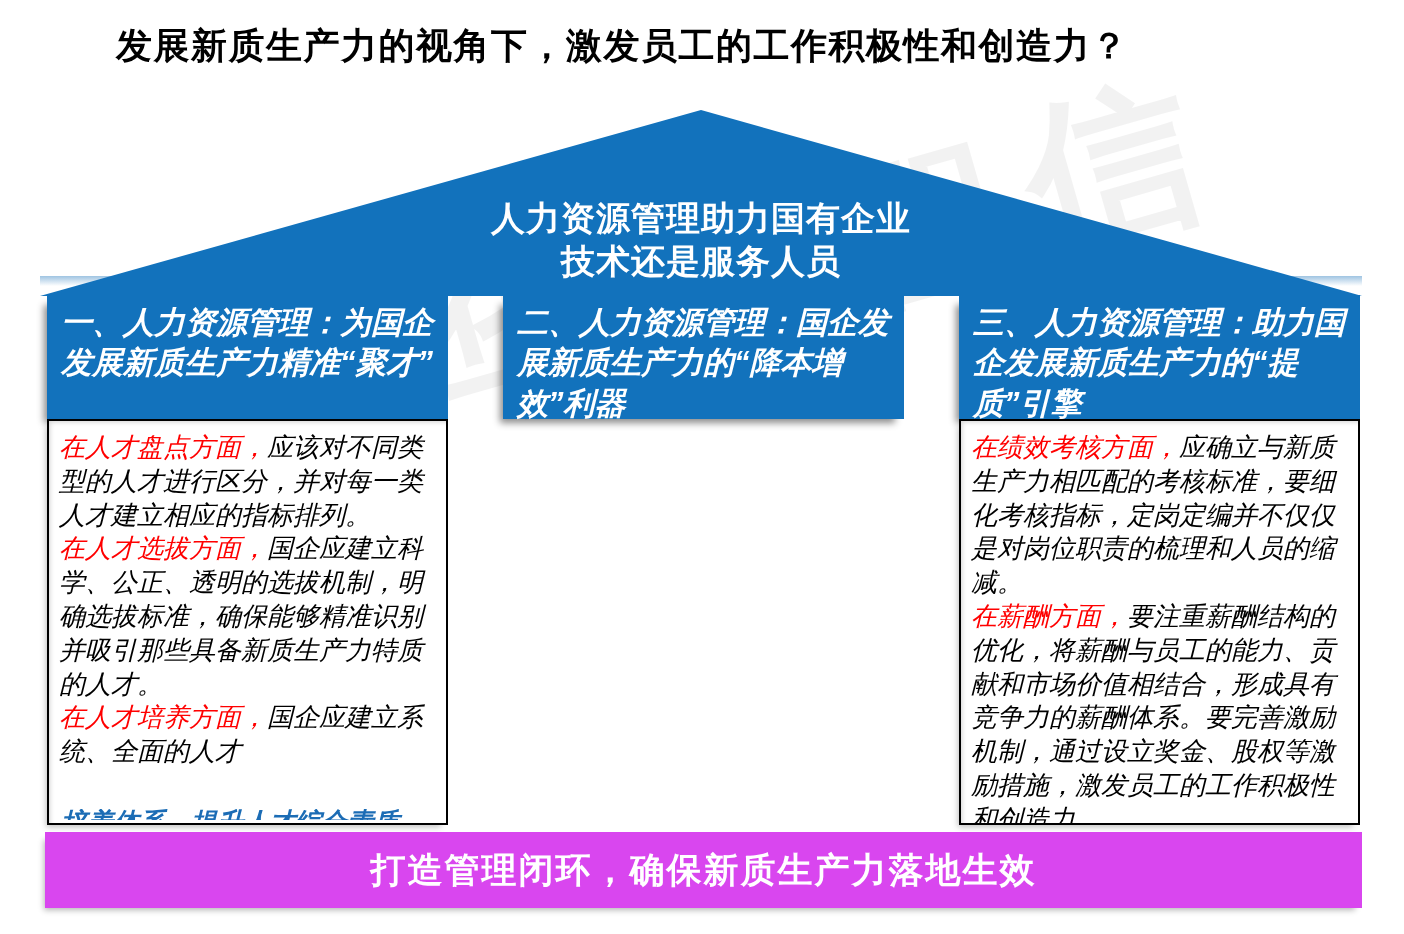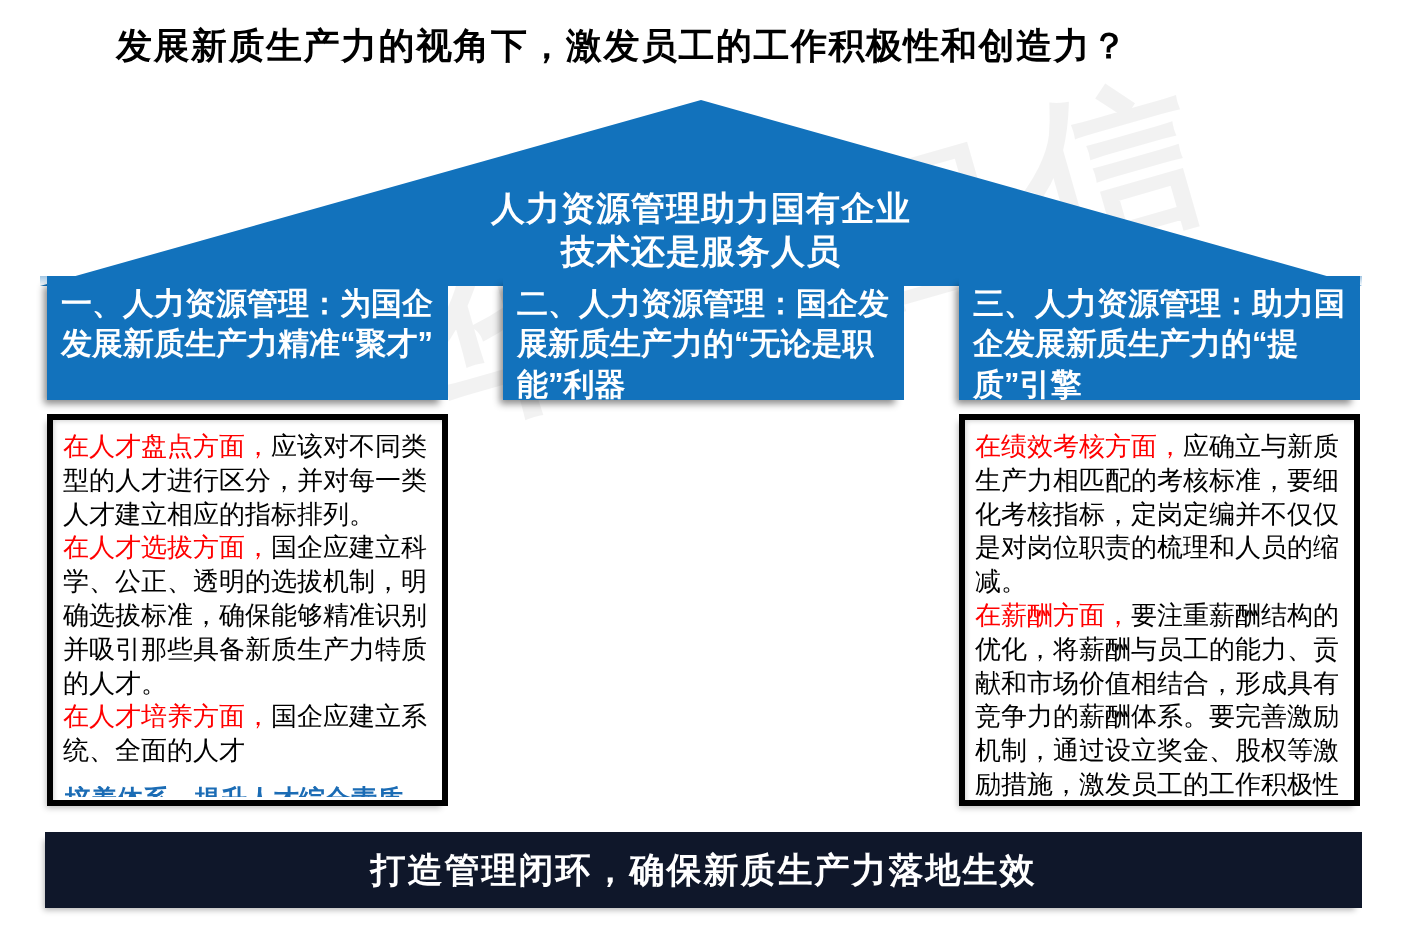--- a/index.html
+++ b/index.html
@@ -27,21 +27,21 @@
     position:absolute;
     left:116px;top:22px;
     font-size:36px;
     font-weight:bold;
     color:#000000;
     letter-spacing:1.5px;
     z-index:2;
   }
   .roof{
     position:absolute;
-    left:40px;top:100px;
+    left:40px;top:110px;
     width:1322px;height:186px;
     background:#1272bc;
     clip-path:polygon(50% 0%,100% 100%,0% 100%);
     z-index:1;
   }
   .roof-shadow{
     position:absolute;
     left:40px;top:276px;
     width:1322px;height:10px;
     background:linear-gradient(#9fc4e2,rgba(255,255,255,0));
@@ -53,47 +53,47 @@
     width:100%;
     text-align:center;
     color:#ffffff;
     font-weight:bold;
     font-size:34px;
     line-height:1.28;
     letter-spacing:1px;
   }
   .columns{
     position:absolute;
-    left:47px;top:276px;
+    left:47px;top:295px;
     width:1315px;height:530px;
     display:flex;
     gap:55px;
     z-index:2;
+    font-style:italic;
   }
   .column{
     width:401px;
     display:flex;
     flex-direction:column;
   }
   .col-header{
     height:108px;
     background:#1272bc;
     color:#ffffff;
     font-weight:bold;
     font-size:31px;
     line-height:1.3;
     padding:8px 10px 8px 14px;
     box-shadow:-6px 7px 7px -3px rgba(0,0,0,0.45);
   }
   .col-body{
     position:relative;
     flex:1;
-    margin-top:14px;
     background:#ffffff;
-    border:6px solid #000000;
+    border:2px solid #000000;
     padding:10px 8px 16px 10px;
     font-size:26px;
     line-height:1.3;
     color:#000000;
     overflow:hidden;
     box-shadow:-4px 5px 6px -3px rgba(0,0,0,0.25), inset 3px 3px 5px -2px rgba(0,0,0,0.18);
   }
   .seg{color:#000000;}
   .seg.red{color:#ff0000;}
   .clip-strip{
@@ -104,21 +104,21 @@
     font-size:26px;
     line-height:1.05;
     font-weight:bold;
     color:#1b6cb5;
     white-space:nowrap;
   }
   .footer-bar{
     position:absolute;
     left:45px;top:832px;
     width:1317px;height:76px;
-    background:#0f172a;
+    background:#d946ef;
     z-index:2;
     display:flex;
     align-items:center;
     justify-content:center;
     box-shadow:-4px 5px 6px -3px rgba(0,0,0,0.3);
   }
   .footer-label{
     color:#ffffff;
     font-weight:bold;
     font-size:35px;
@@ -146,21 +146,21 @@
 
     <div class="column">
       <div class="col-header">一、人力资源管理：为国企发展新质生产力精准“聚才”</div>
       <div class="col-body">
         <span><span class="seg red">在人才盘点方面，</span><span class="seg">应该对不同类型的人才进行区分，并对每一类人才建立相应的指标排列。</span><br><span class="seg red">在人才选拔方面，</span><span class="seg">国企应建立科学、公正、透明的选拔机制，明确选拔标准，确保能够精准识别并吸引那些具备新质生产力特质的人才。</span><br><span class="seg red">在人才培养方面，</span><span class="seg">国企应建立系统、全面的人才</span></span>
         <div class="clip-strip">培养体系，提升人才综合素质</div>
       </div>
     </div>
 
     <div class="column">
-      <div class="col-header">二、人力资源管理：国企发展新质生产力的“无论是职能”利器</div>
+      <div class="col-header">二、人力资源管理：国企发展新质生产力的“降本增效”利器</div>
     </div>
 
     <div class="column">
       <div class="col-header">三、人力资源管理：助力国企发展新质生产力的“提质”引擎</div>
       <div class="col-body">
         <span><span class="seg red">在绩效考核方面，</span><span class="seg">应确立与新质生产力相匹配的考核标准，要细化考核指标，定岗定编并不仅仅是对岗位职责的梳理和人员的缩减。</span><br><span class="seg red">在薪酬方面，</span><span class="seg">要注重薪酬结构的优化，将薪酬与员工的能力、贡献和市场价值相结合，形成具有竞争力的薪酬体系。要完善激励机制，通过设立奖金、股权等激励措施，激发员工的工作积极性和创造力。</span></span>
       </div>
     </div>
 
   </div>

